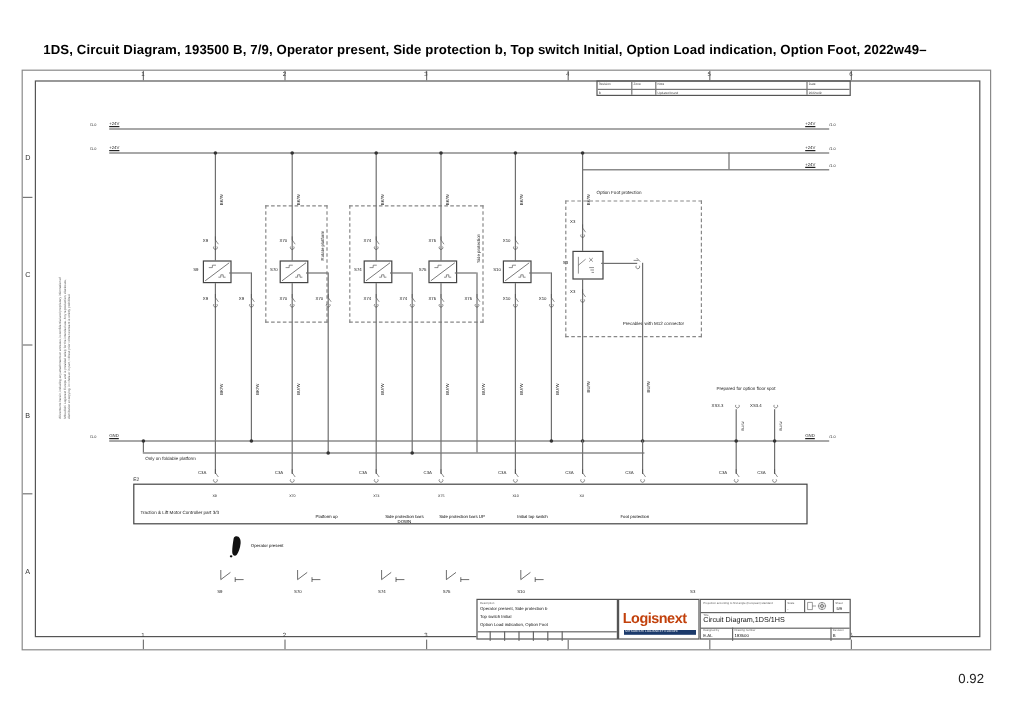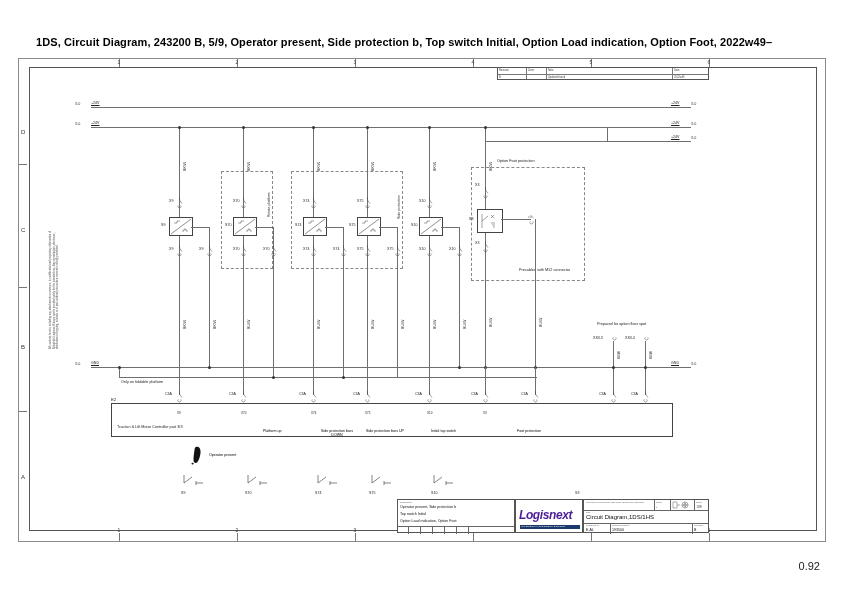--- a/index.html
+++ b/index.html
@@ -26,31 +26,31 @@
   .dashbox{position:absolute;border:1px dashed #888;}
   .sensor{position:absolute;width:22px;height:17px;border:1px solid #444;background:#fff;}
   .sensor .diag{position:absolute;left:0;top:0;width:100%;height:100%;}
   .sw{position:absolute;width:7px;height:9px;}
   .ctlbox{position:absolute;border:1px solid #444;background:#fff;}
   
   .tb{position:absolute;border:1px solid #555;background:#fff;box-sizing:border-box;}
   .tbt{position:absolute;font-size:3.6px;color:#111;white-space:nowrap;}
   .tbt.tiny{font-size:2.4px;color:#666;}
   .tbt.big{font-size:6px;}
-  .brand{position:absolute;font-size:12px;font-weight:bold;font-style:italic;color:#4c1d95;letter-spacing:-.4px;}
+  .brand{position:absolute;font-size:12px;font-weight:bold;color:#c2410c;letter-spacing:-.4px;}
   .brandbar{position:absolute;height:4px;background:#1b3a6b;}
   .revtab{position:absolute;border:1px solid #555;box-sizing:border-box;}
   .revcell{position:absolute;font-size:2.6px;color:#444;white-space:nowrap;}
   svg{display:block;overflow:visible;}
   .foot{position:absolute;font-size:3.6px;}
 </style>
 </head>
 <body>
 
-<div class="doc-title">1DS, Circuit Diagram, 243200 B, 5/9, Operator present, Side protection b, Top switch Initial, Option Load indication, Option Foot, 2022w49–</div>
+<div class="doc-title">1DS, Circuit Diagram, 193500 B, 7/9, Operator present, Side protection b, Top switch Initial, Option Load indication, Option Foot, 2022w49–</div>
 <div class="page-num">0.92</div>
 
 <div class="sheet">
   <div class="frame"></div>
 
   <div class="colmarks">
     <div class="colsep" style="left:100px"></div>
       <div class="colnum" style="left:100px">1</div>
     <div class="colsep" style="left:218px"></div>
       <div class="colnum" style="left:218px">2</div>

